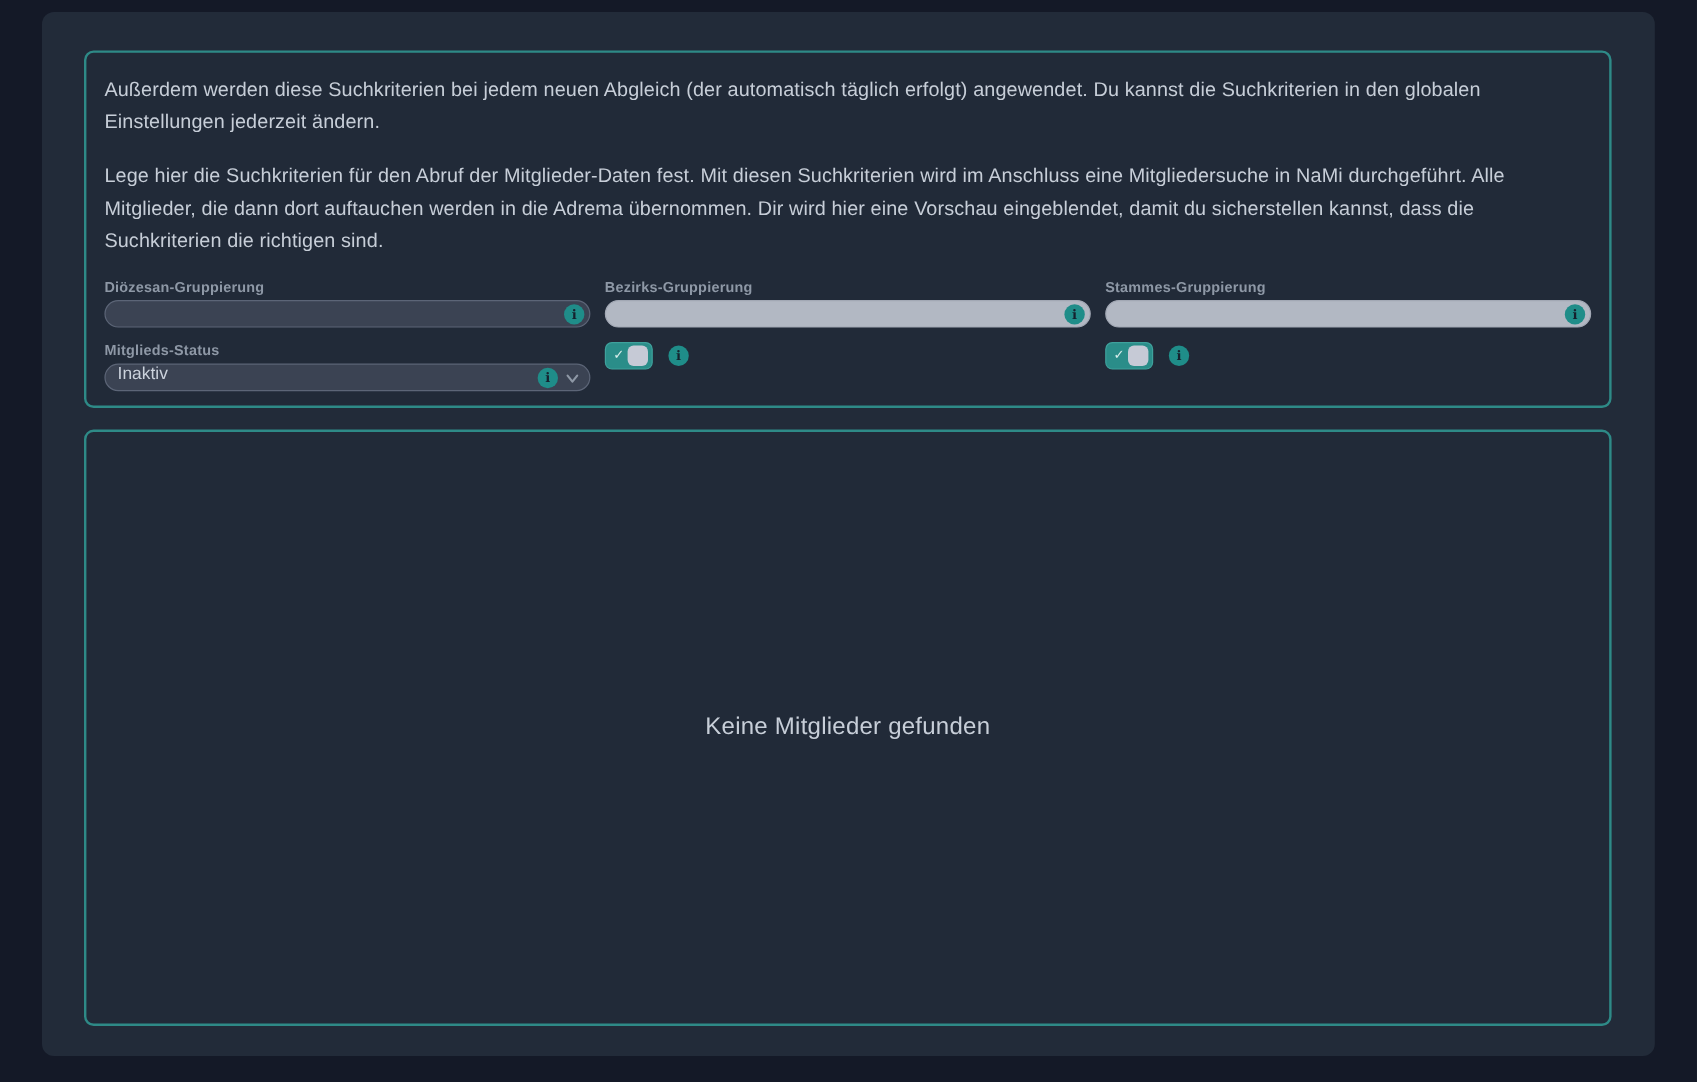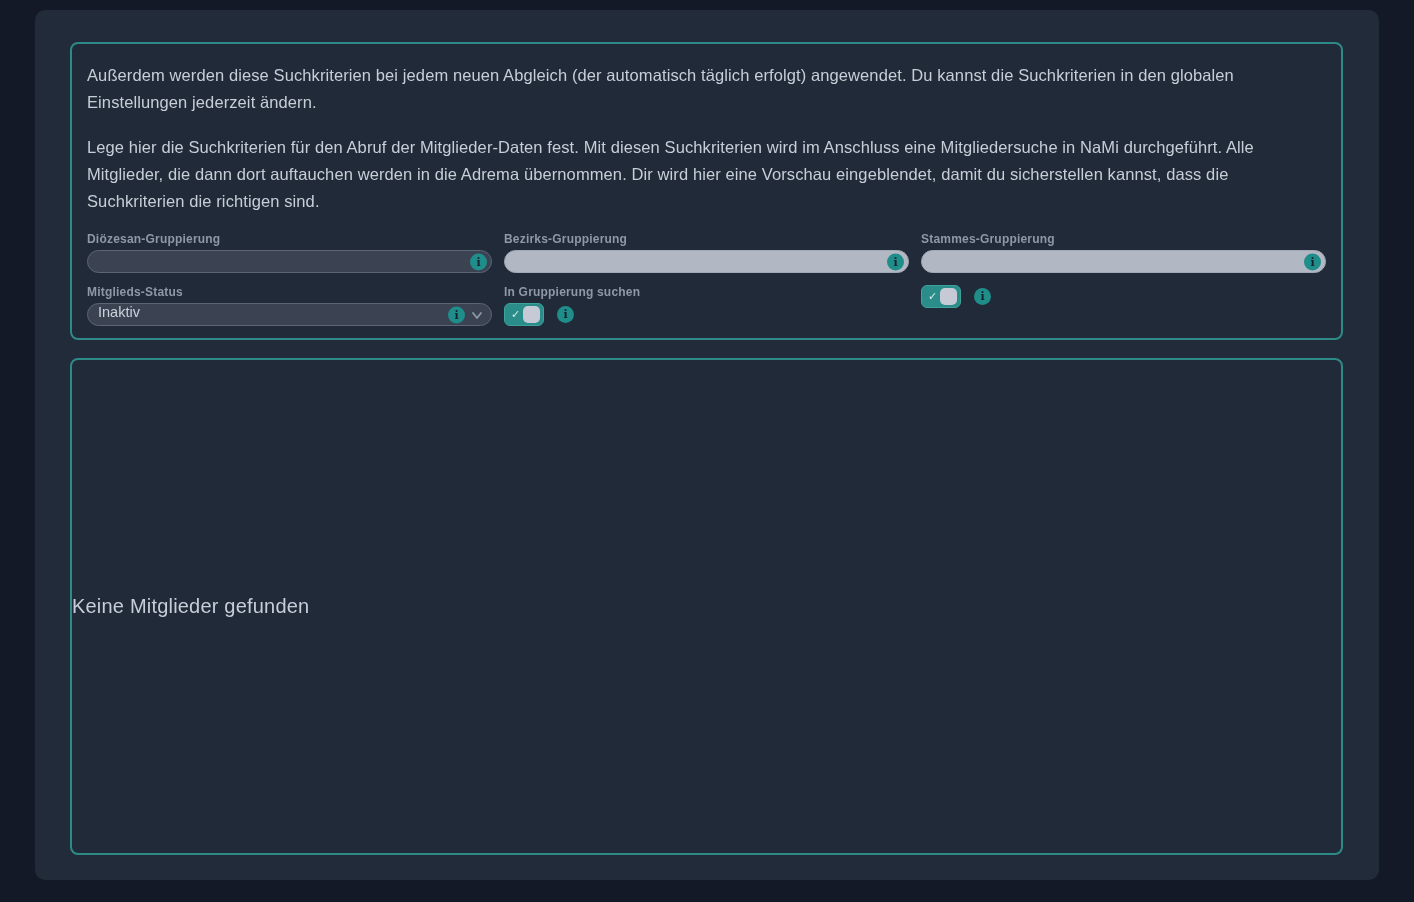--- a/index.html
+++ b/index.html
@@ -28,21 +28,21 @@
   .panel-criteria {
     top: 32px;
     height: 298px;
     padding: 18px 15px 13px 15px;
   }
   .panel-results {
     top: 348px;
     height: 497px;
     display: flex;
     align-items: center;
-    justify-content: flex-start;
+    justify-content: center;
   }
   .intro p {
     font-size: 16.5px;
     line-height: 27px;
     color: #c7ced8;
     letter-spacing: 0.1px;
   }
   .intro p + p { margin-top: 18px; }
   .form-grid {
     margin-top: 17px;
@@ -222,21 +222,20 @@
           <span class="info-badge info-right2">i</span>
           <span class="chevron-wrap">
             <svg width="14" height="14" viewBox="0 0 14 14">
               <polyline points="3,5 7,10 11,5" fill="none" stroke="#8e98a6" stroke-width="1.8" stroke-linecap="round" stroke-linejoin="round"></polyline>
             </svg>
           </span>
         </div>
       </div>
 
       <div>
-        <span class="field-label">In Gruppierung suchen</span>
         <div class="toggle-row">
           <div class="toggle">
             <span class="check">✓</span>
             <span class="knob"></span>
           </div>
           <span class="toggle-info">i</span>
         </div>
       </div>
 
       <div>

